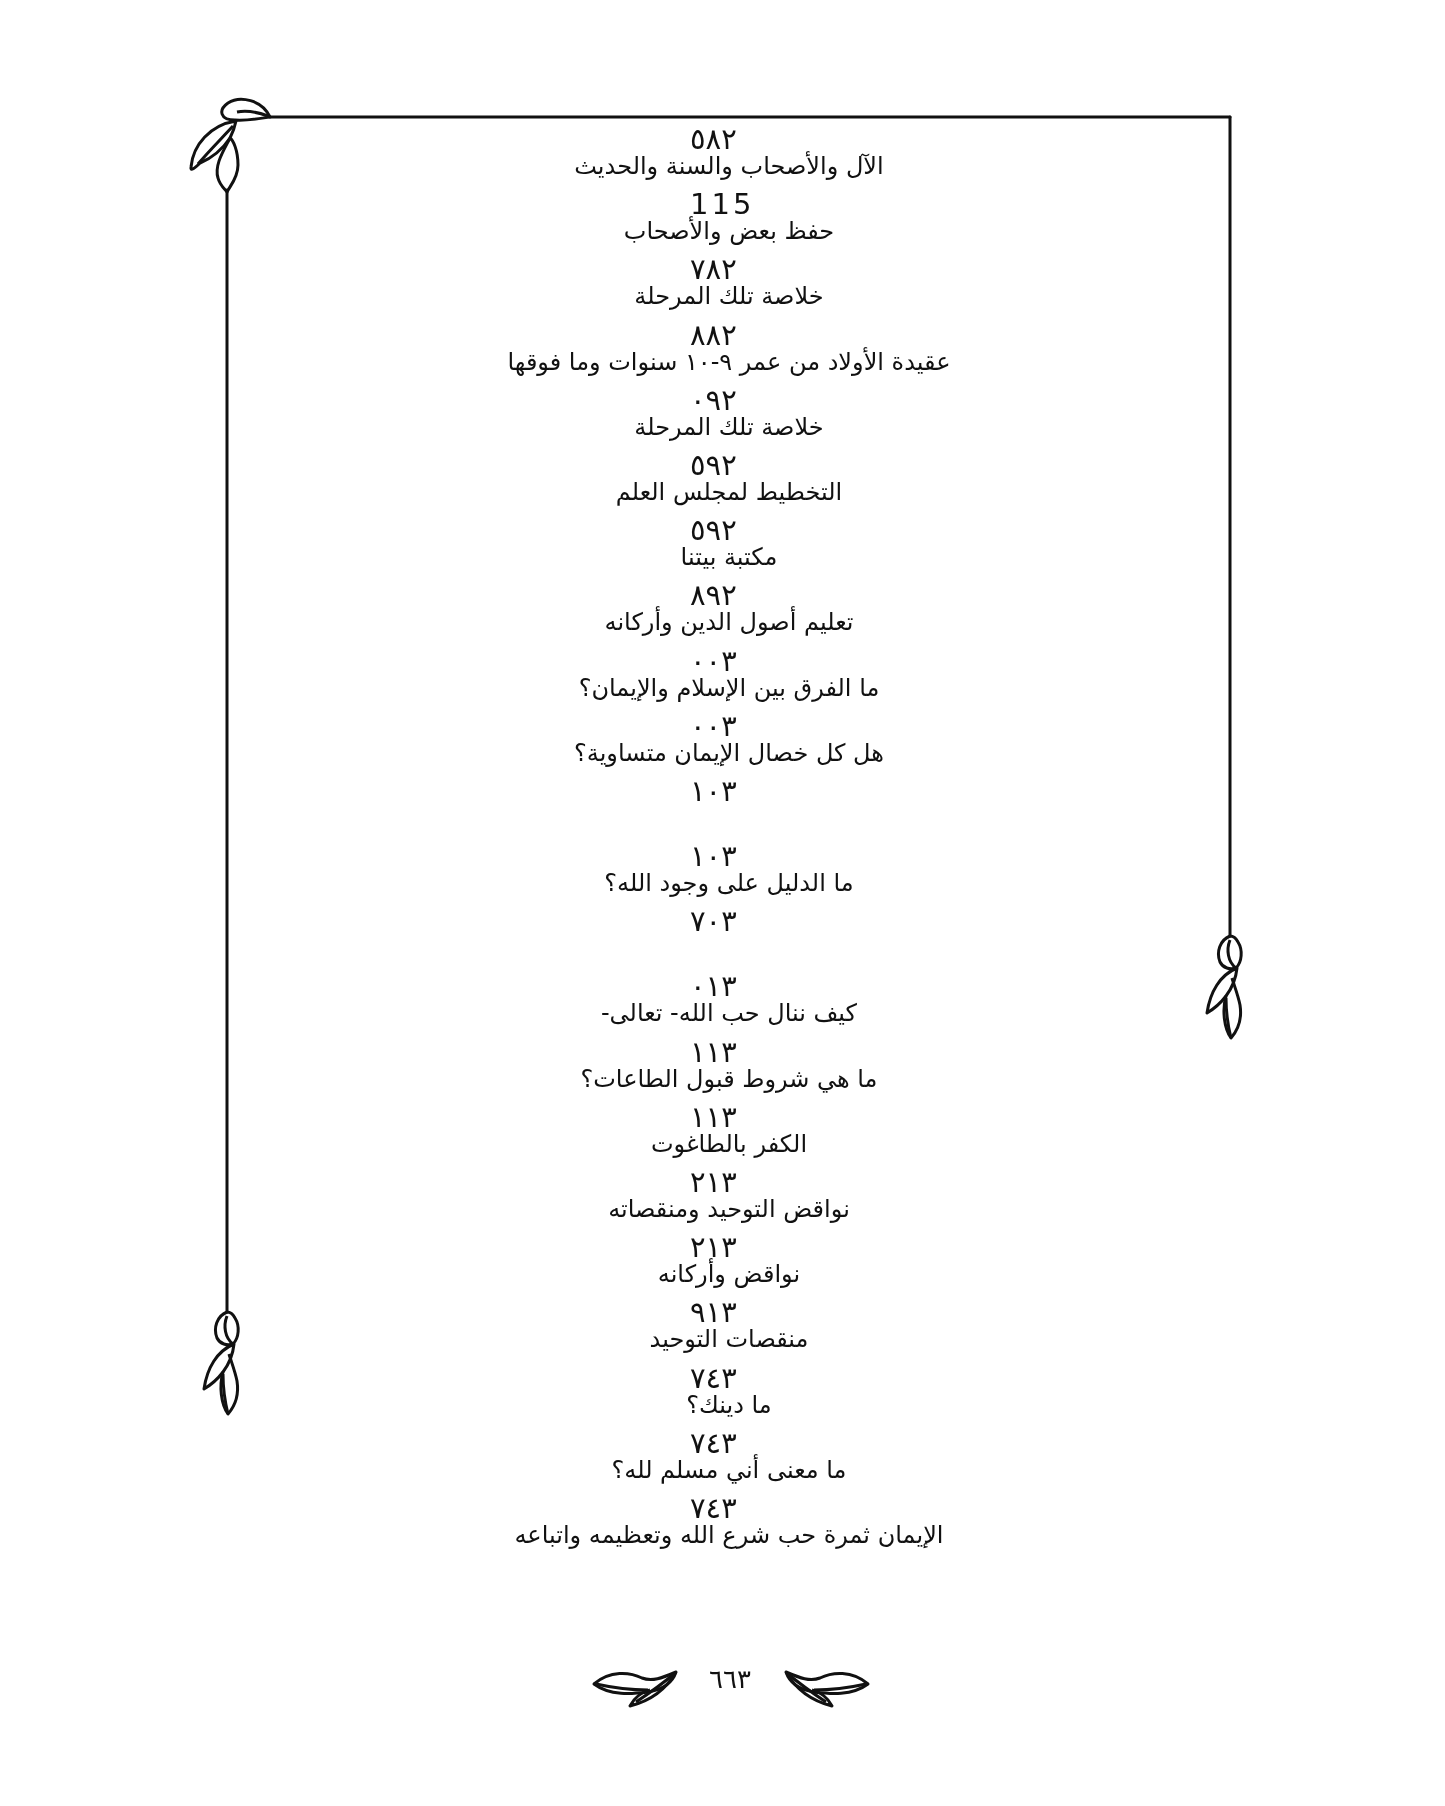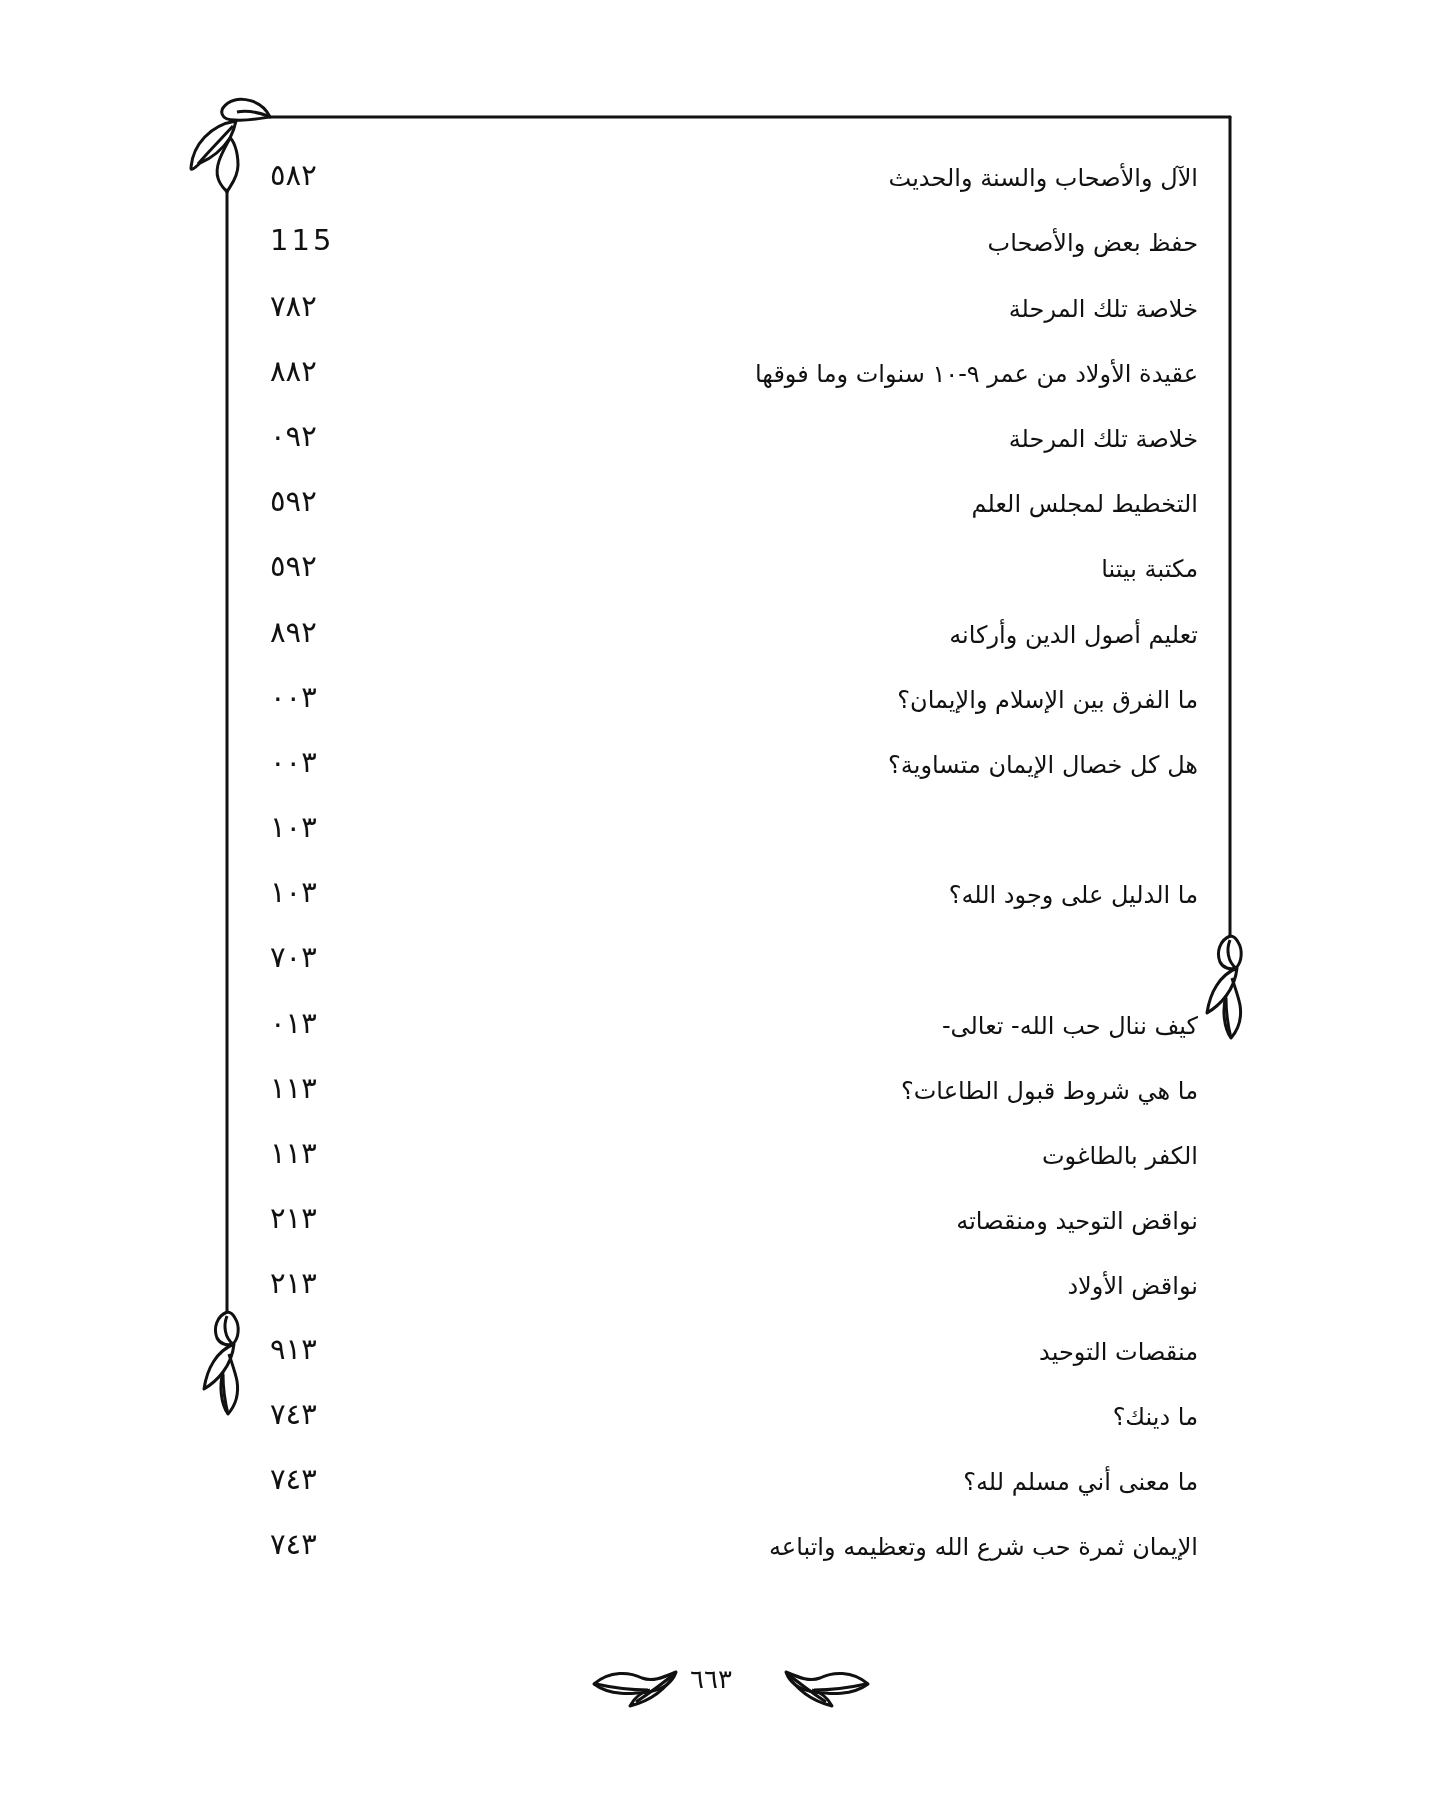--- a/index.html
+++ b/index.html
@@ -32,22 +32,23 @@
       position: absolute;
       left: 260px;
       top: 125px;
       width: 940px;
       margin: 0;
       padding: 0;
       list-style: none;
     }
     .toc-row {
       display: flex;
+      flex-direction: column;
       justify-content: space-between;
-      align-items: flex-end;
+      align-items: center;
       height: 65.2px;
       direction: ltr;
     }
     .toc-page {
       width: 90px;
       text-align: left;
       padding-left: 10px;
       font-family: "DejaVu Sans", sans-serif;
       font-size: 29px;
       letter-spacing: 3px;
@@ -69,21 +70,21 @@
       left: 0;
       top: 1660px;
       width: 1445px;
       height: 50px;
     }
     .folio {
       position: absolute;
       left: 690px;
       width: 80px;
       top: 4px;
-      text-align: left;
+      text-align: center;
       font-family: "DejaVu Sans", sans-serif;
       font-size: 26px;
       letter-spacing: 2px;
       direction: rtl;
     }
   </style>
 </head>
 <body>
 
 <div class="page">
@@ -188,21 +189,21 @@
     <li class="toc-row">
         <span class="toc-page">٣١١</span>
         <span class="toc-title">الكفر بالطاغوت</span>
       </li>
     <li class="toc-row">
         <span class="toc-page">٣١٢</span>
         <span class="toc-title">نواقض التوحيد ومنقصاته</span>
       </li>
     <li class="toc-row">
         <span class="toc-page">٣١٢</span>
-        <span class="toc-title">نواقض الأولاد</span>
+        <span class="toc-title">نواقض وأركانه</span>
       </li>
     <li class="toc-row">
         <span class="toc-page">٣١٩</span>
         <span class="toc-title">منقصات التوحيد</span>
       </li>
     <li class="toc-row">
         <span class="toc-page">٣٤٧</span>
         <span class="toc-title">ما دينك؟</span>
       </li>
     <li class="toc-row">

